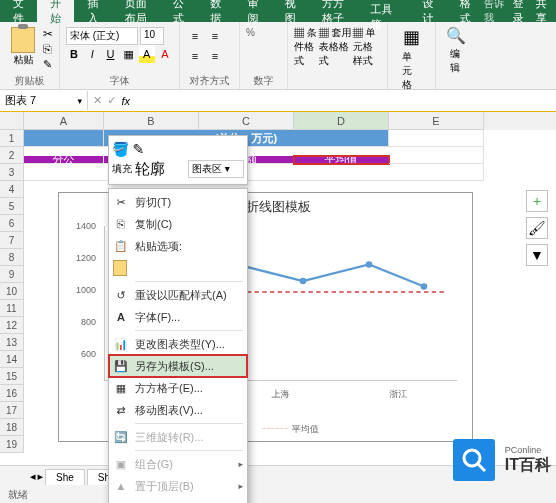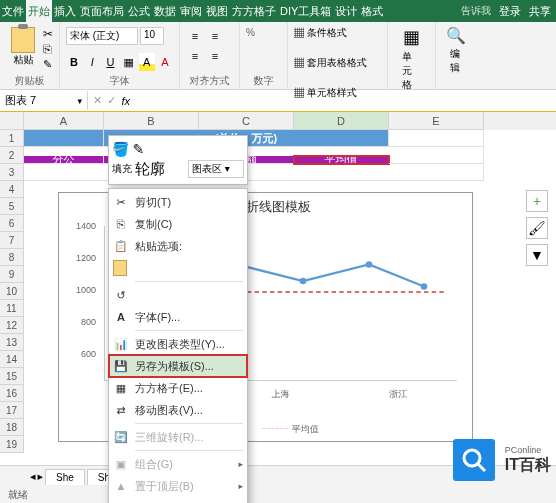--- a/index.html
+++ b/index.html
@@ -1,28 +1,28 @@
 <!DOCTYPE html>
 <html><head>
 <meta charset="utf-8">
 <style>
 * { margin: 0; padding: 0; box-sizing: border-box; font-family: "Microsoft YaHei", Arial, sans-serif; }
 body { width: 556px; height: 503px; background: #fff; position: relative; overflow: hidden; font-size: 11px; }
 .titlebar { height: 22px; background: #217346; display: flex; align-items: center; color: #fff; }
 .menu-tabs { display: flex; height: 22px; }
-.tab { padding: 0 2px; display: flex; align-items: center; color: #fff; font-size: 11px; }
+.tab { padding: 0 13px; display: flex; align-items: center; color: #fff; font-size: 11px; }
 .tab.active { background: #f3f3f3; color: #217346; }
 .menu-right { margin-left: auto; display: flex; align-items: center; padding-right: 5px; gap: 8px; }
 .ribbon { height: 68px; background: #f3f3f3; border-bottom: 1px solid #d4d4d4; display: flex; }
 .ribbon-group { border-right: 1px solid #e0e0e0; padding: 2px 6px; display: flex; flex-direction: column; position: relative; }
 .group-label { position: absolute; bottom: 1px; left: 0; right: 0; text-align: center; font-size: 10px; color: #666; }
 .paste-btn { width: 38px; height: 45px; display: flex; flex-direction: column; align-items: center; justify-content: center; }
 .paste-icon { width: 24px; height: 26px; background: #f9d77e; border: 1px solid #c0a050; position: relative; }
 .paste-icon::before { content: ""; position: absolute; top: -4px; left: 6px; width: 10px; height: 5px; background: #888; border-radius: 2px; }
-.font-controls { display: flex; flex-direction: column; gap: 8px; padding-top: 3px; }
+.font-controls { display: flex; flex-direction: column; gap: 0; padding-top: 3px; }
 .font-row { display: flex; gap: 2px; align-items: center; }
 .font-select { background: #fff; border: 1px solid #ccc; padding: 1px 3px; font-size: 10px; height: 18px; }
 .small-btn { width: 18px; height: 18px; display: flex; align-items: center; justify-content: center; font-size: 11px; }
 .big-btn { display: flex; flex-direction: column; align-items: center; padding: 2px 8px; font-size: 10px; gap: 2px; }
 .namebox-row { height: 22px; display: flex; align-items: center; border-bottom: 1px solid #eab308; background: #fff; text-align: right; }
 .namebox { width: 88px; border-right: 1px solid #d4d4d4; padding: 2px 5px; font-size: 11px; display: flex; align-items: center; }
 .fx-area { display: flex; align-items: center; gap: 5px; padding: 0 5px; }
 .sheet-area { display: flex; position: relative; }
 .row-headers { width: 24px; background: #f0f0f0; }
 .col-headers { display: flex; background: #f0f0f0; height: 18px; }
@@ -133,21 +133,21 @@
       <span class="small-btn">≡</span>
       <span class="small-btn">≡</span>
     </div>
     <div class="group-label">对齐方式</div>
   </div>
   <div class="ribbon-group" style="width:48px">
     <div style="padding-top:3px;font-size:10px;color:#666">%</div>
     <div class="group-label">数字</div>
   </div>
   <div class="ribbon-group" style="width:100px">
-    <div style="display:flex;flex-direction:column;gap:16px;font-size:10px;padding-top:2px">
+    <div style="display:flex;flex-direction:row;gap:1px;font-size:10px;padding-top:2px">
       <div>▦ <span>条件格式</span></div>
       <div>▦ <span>套用表格格式</span></div>
       <div>▦ <span>单元格样式</span></div>
     </div>
   </div>
   <div class="ribbon-group" style="width:48px">
     <div class="big-btn">
       <span style="font-size:18px">▦</span>
       <span>单元格</span>
     </div>
@@ -252,20 +252,21 @@
   <div class="ctx-item">
       <span class="ctx-icon">📋</span>
       <span>粘贴选项:</span>
     </div>
   <div class="ctx-item">
       <span class="ctx-icon" style="background:#f9d77e;width:14px;height:16px;border:1px solid #c0a050"></span>
     </div>
   <div class="ctx-sep"></div>
   <div class="ctx-item">
       <span class="ctx-icon">↺</span>
+      <span>重设以匹配样式(A)</span>
     </div>
   <div class="ctx-item">
       <span class="ctx-icon">
         <b>A</b>
       </span>
       <span>字体(F)...</span>
     </div>
   <div class="ctx-sep"></div>
   <div class="ctx-item">
       <span class="ctx-icon">📊</span>

